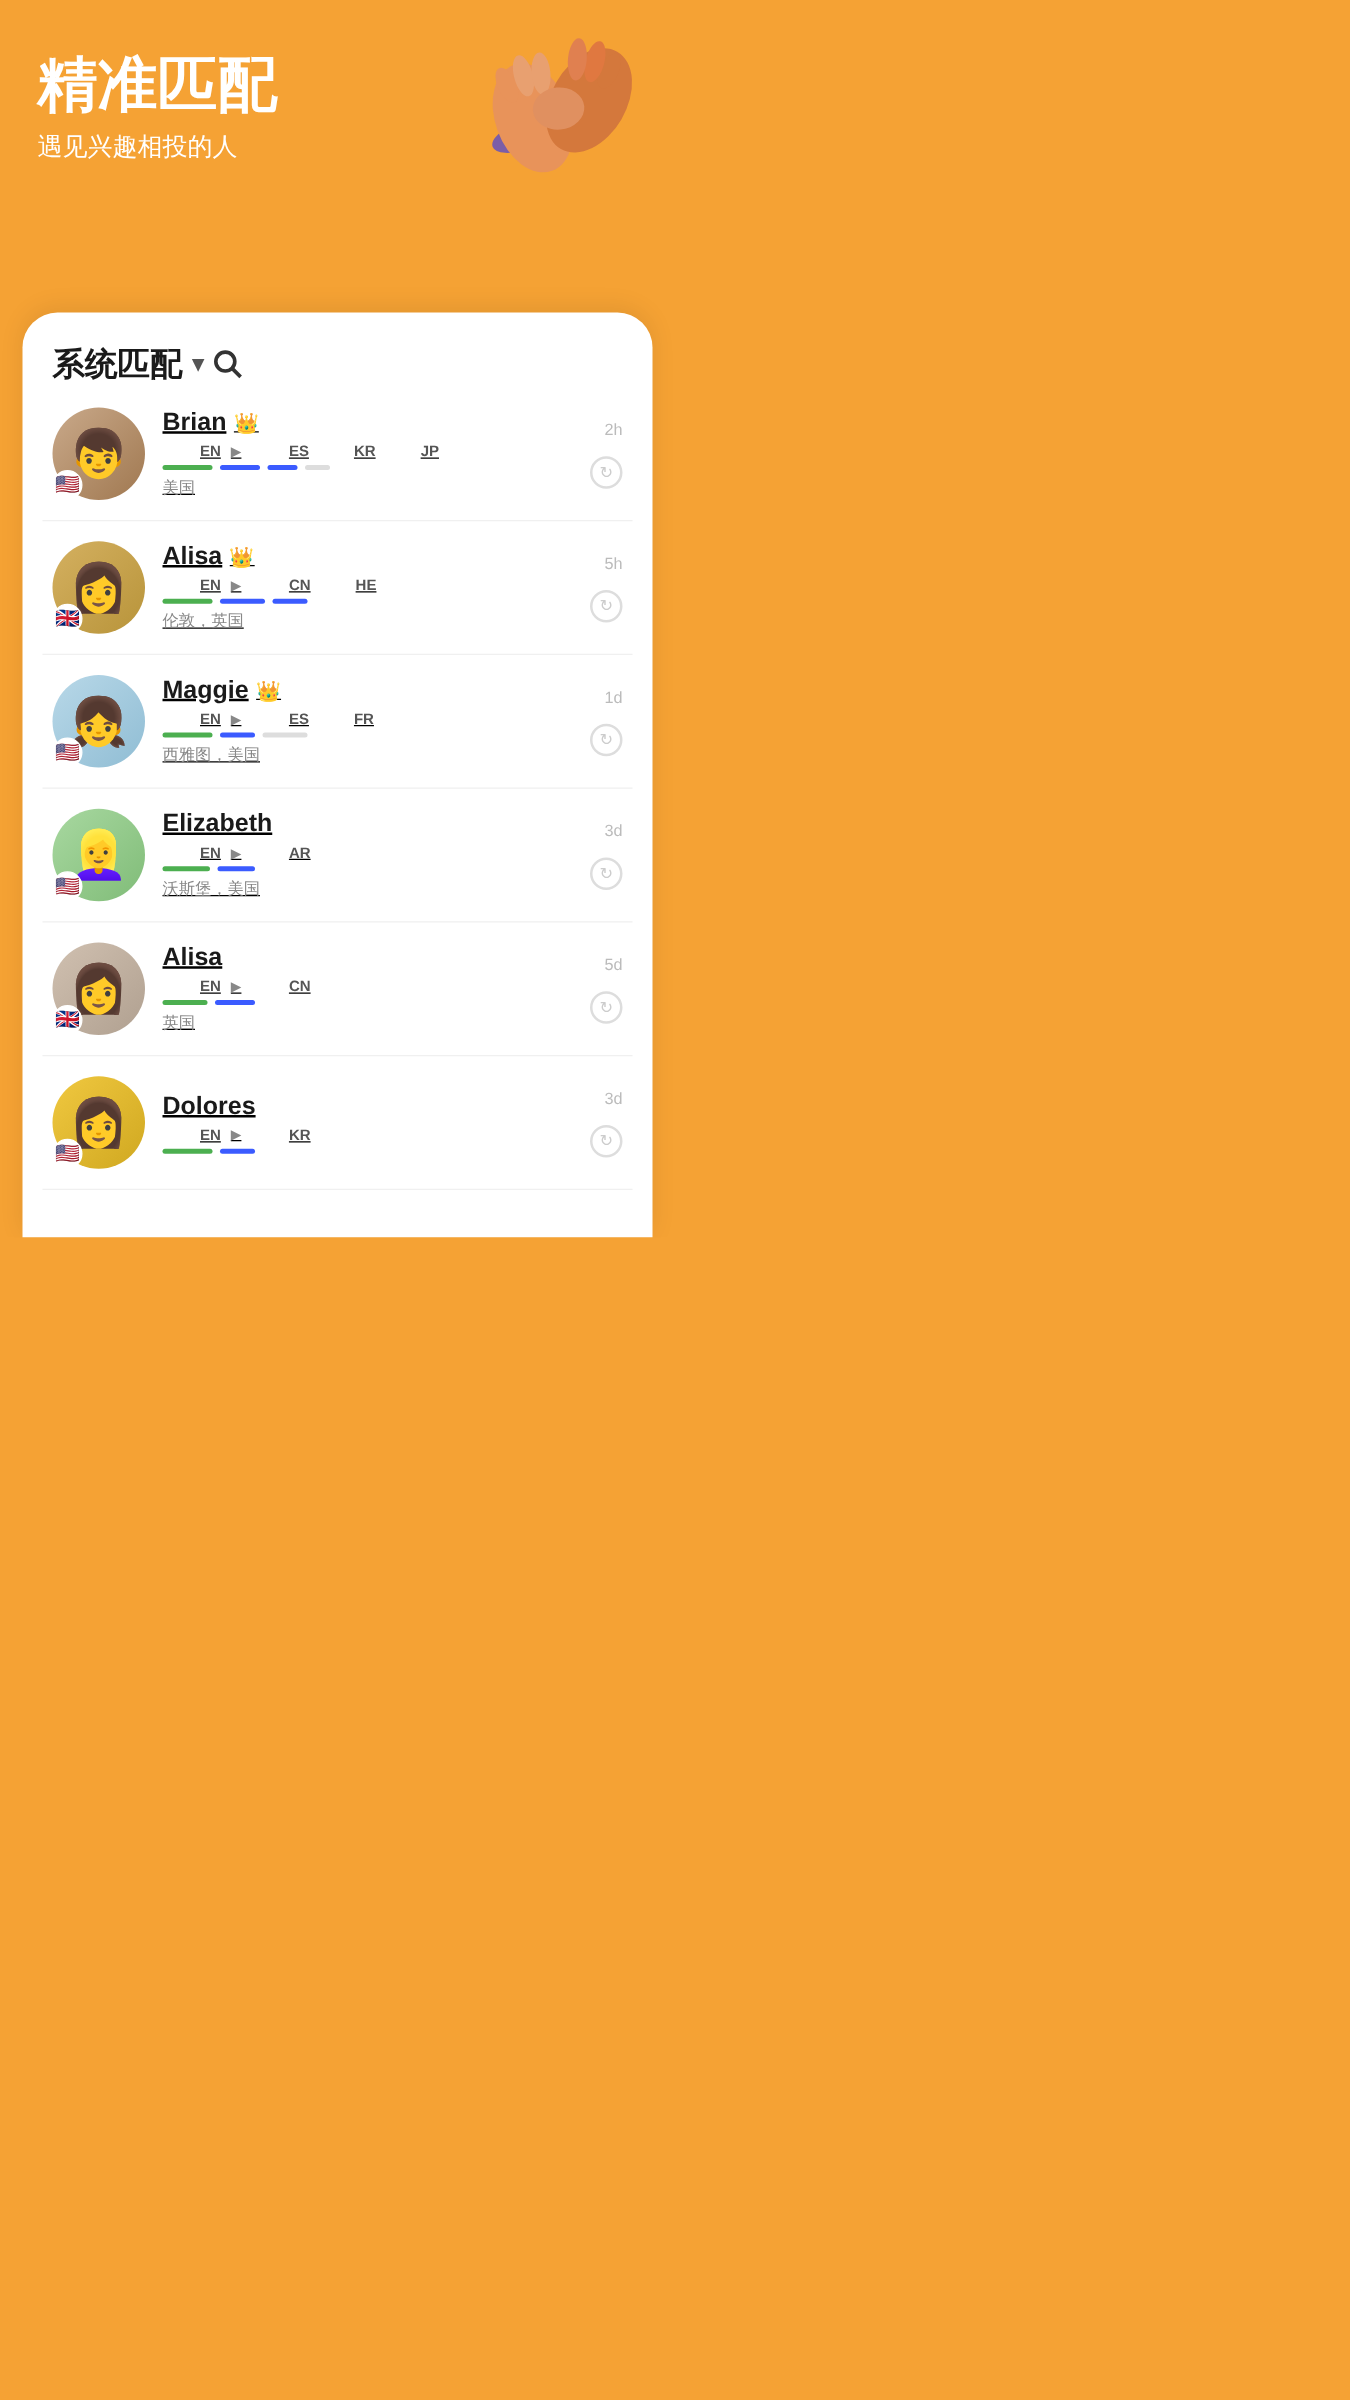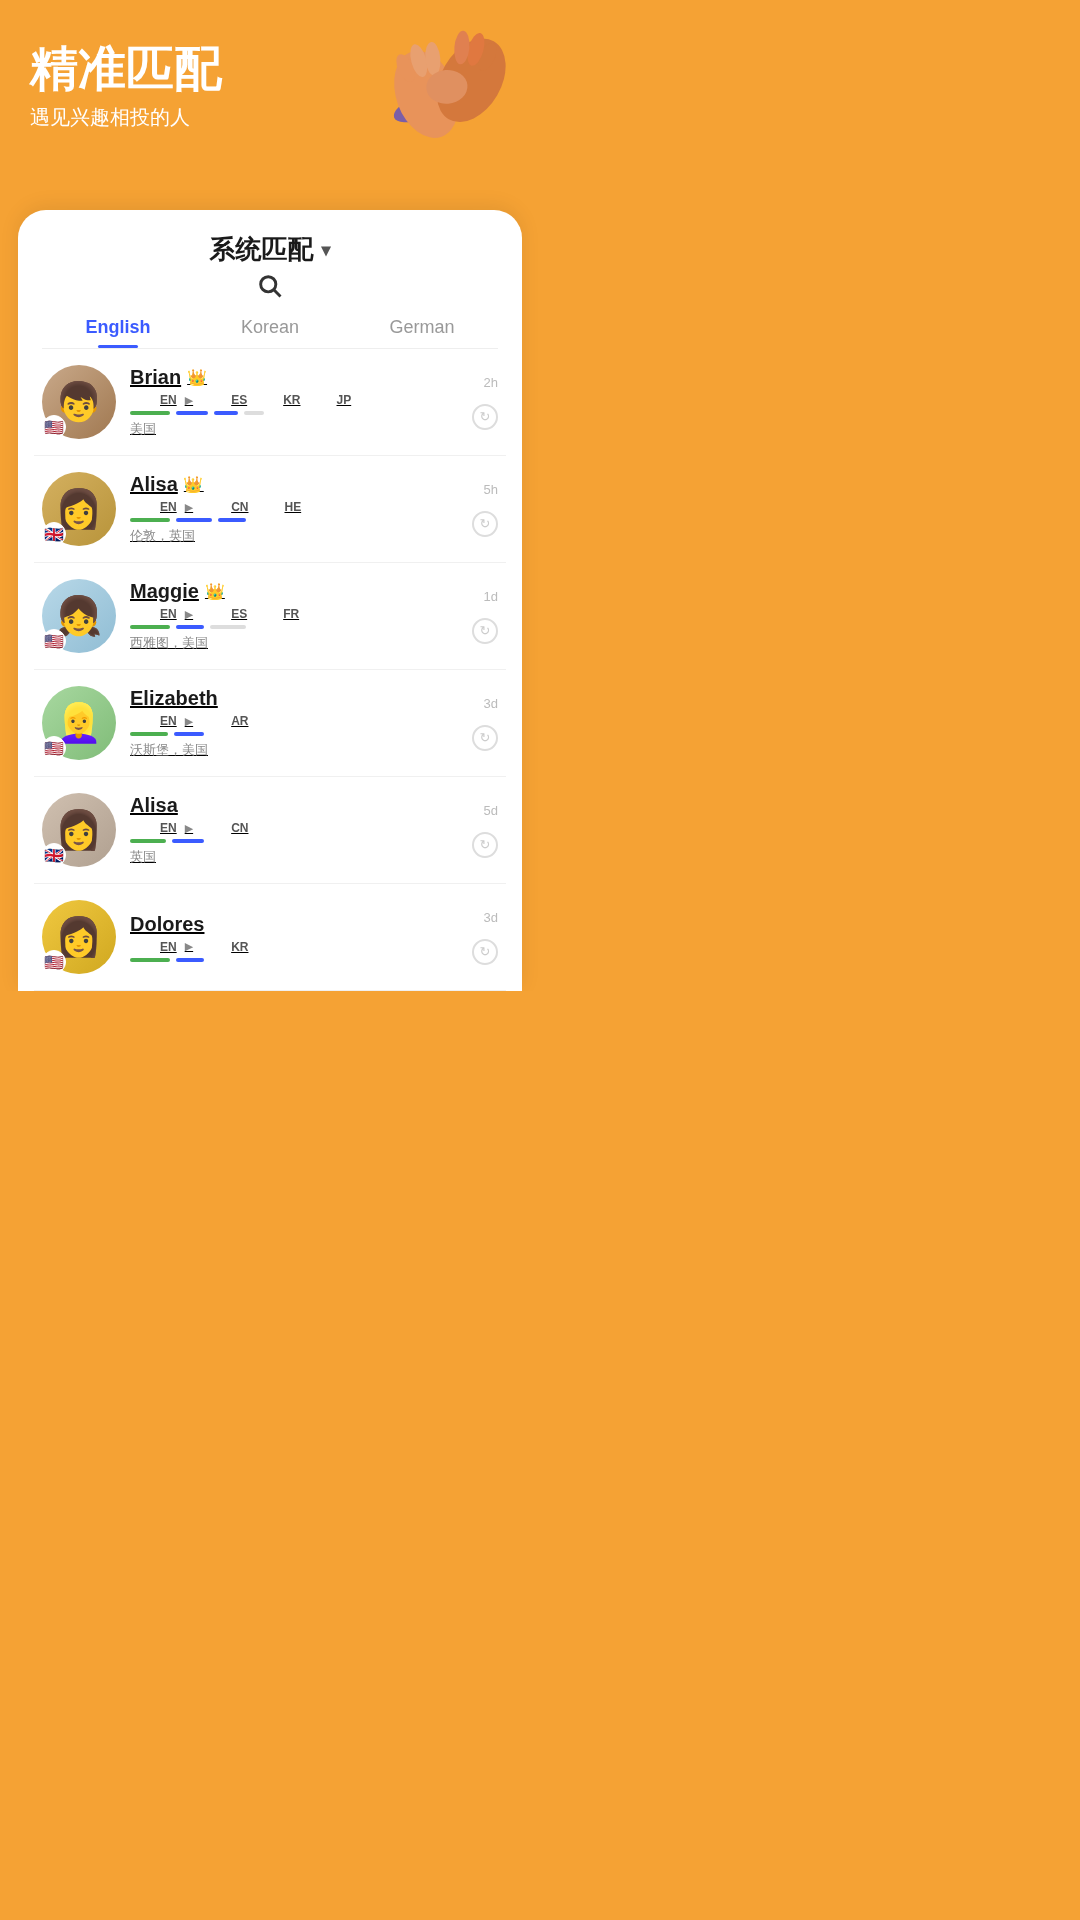--- a/index.html
+++ b/index.html
@@ -7,21 +7,21 @@
     body {
       width: 540px;
       min-height: 960px;
       background-color: #F5A234;
       font-family: -apple-system, 'PingFang SC', 'Microsoft YaHei', sans-serif;
       overflow-x: hidden;
     }
     .hero-section {
       padding: 40px 30px 20px 30px;
       position: relative;
-      height: 210px;
+      height: 250px;
     }
     .hero-title {
       color: white;
       font-size: 48px;
       font-weight: 700;
       line-height: 1.2;
     }
     .hero-subtitle {
       color: white;
       font-size: 20px;
@@ -44,21 +44,20 @@
       min-height: 740px;
       overflow: hidden;
       box-shadow: 0 -4px 20px rgba(0,0,0,0.08);
     }
 
     .search-bar-row {
       display: flex;
       align-items: center;
       justify-content: flex-start;
       padding: 22px 24px 0 24px;
-      flex-direction: column;
     }
     .search-label {
       display: flex;
       align-items: center;
       gap: 8px;
       font-size: 26px;
       font-weight: 700;
       color: #1a1a1a;
     }
     .chevron-icon {
@@ -277,31 +276,20 @@
       <span class="chevron-icon">▾</span>
     </div>
     <div class="search-icon-btn">
       <svg viewBox="0 0 24 24">
         <circle cx="10.5" cy="10.5" r="6.5"></circle>
         <line x1="15.5" y1="15.5" x2="21" y2="21"></line>
       </svg>
     </div>
   </div>
 
-  <div class="tab-bar">
-    <div class="tab-item active">
-      <span>English</span>
-    </div>
-    <div class="tab-item">
-      <span>Korean</span>
-    </div>
-    <div class="tab-item">
-      <span>German</span>
-    </div>
-  </div>
 
   <div class="user-list" id="user-list-container">
   <div class="user-item">
     <div class="avatar-wrap">
       <div class="avatar-circle av-brian">
         <div class="avatar-bg" style="font-size:38px;">👦</div>
       </div>
       <div class="flag-badge">🇺🇸</div>
     </div>
     <div class="user-info">

